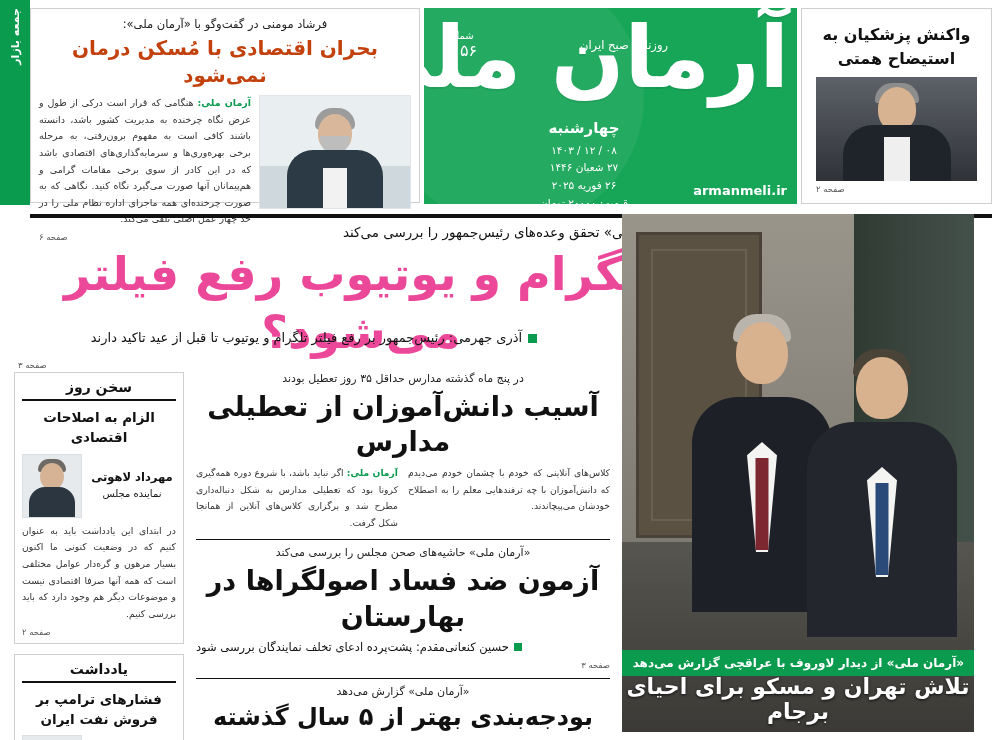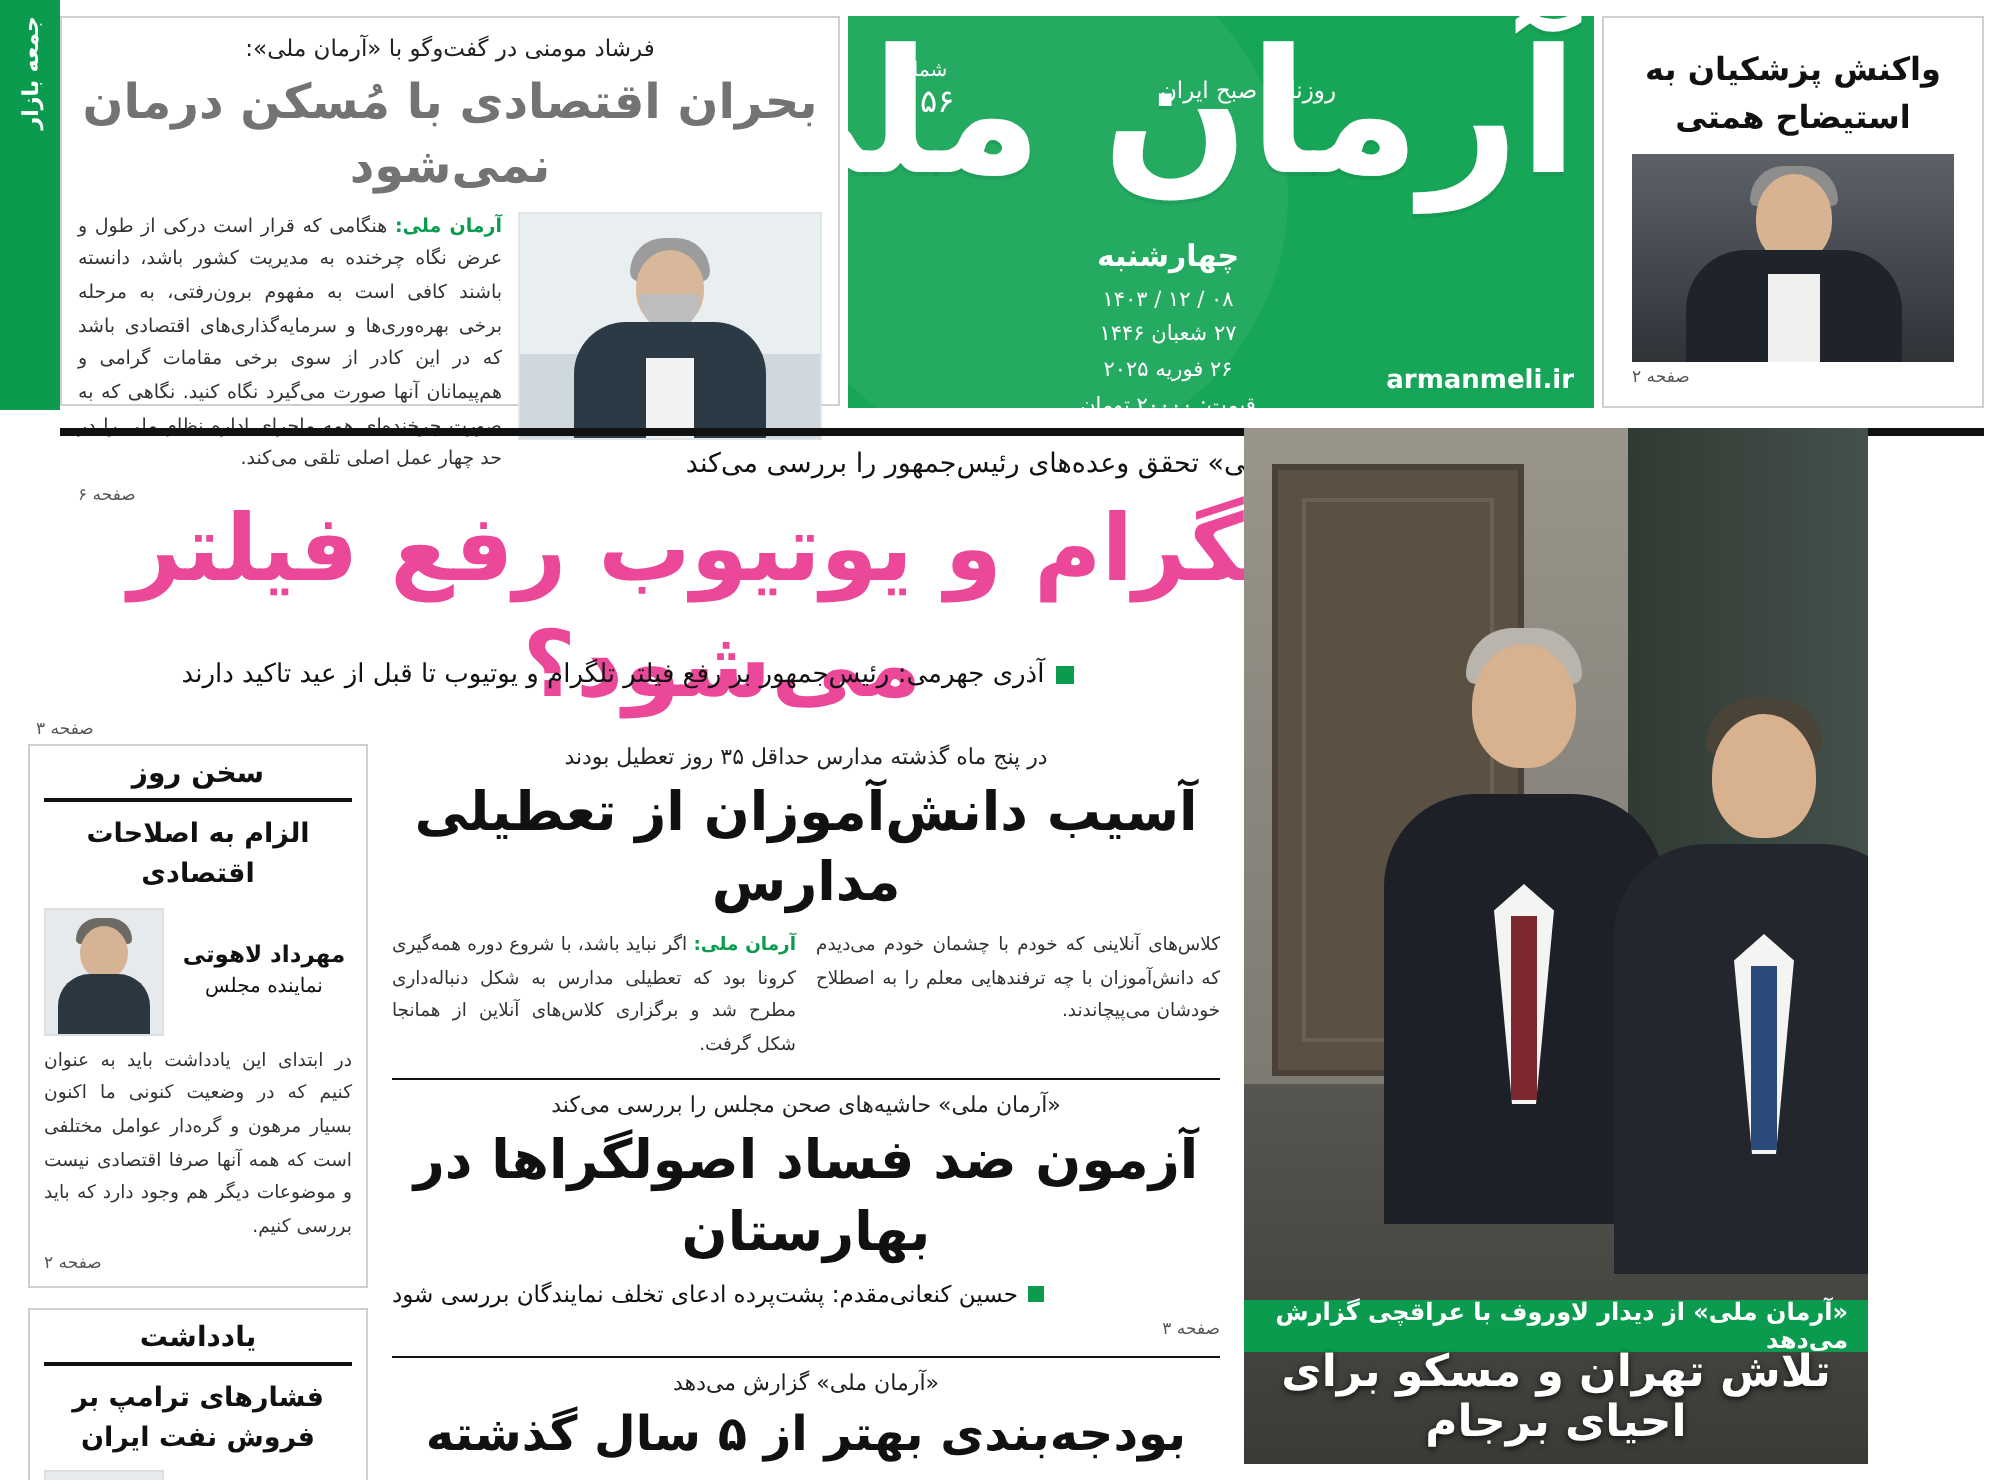--- a/index.html
+++ b/index.html
@@ -11,21 +11,21 @@
   .rule{position:absolute;background:#111;}
 
   
   #spine{left:0;top:0;width:30px;height:205px;background:#0a9b4e;color:#fff;
          display:flex;align-items:flex-start;justify-content:center;padding-top:8px;}
   #spine .vtxt{writing-mode:vertical-rl;transform:rotate(180deg);font-size:11px;letter-spacing:2px;font-weight:bold;}
 
   
   #tl{left:30px;top:8px;width:390px;height:195px;border:1px solid #cfcfcf;background:#fff;padding:6px 8px;}
   #tl .kicker{font-size:11.5px;text-align:center;color:#222;margin:2px 0 4px;}
-  #tl h2{margin:0 0 6px;font-size:24px;line-height:1.35;text-align:center;font-weight:bold;color:#737373;}
+  #tl h2{margin:0 0 6px;font-size:20px;line-height:1.35;text-align:center;font-weight:bold;color:#c2410c;}
   #tl .body{font-size:9.5px;line-height:1.75;text-align:justify;color:#333;}
   #tl .lead{color:#0a9b4e;font-weight:bold;}
   #tl .portrait{width:150px;height:112px;background:#e9eef1;border:1px solid #dfe5e8;position:relative;overflow:hidden;float:right;margin:0 0 4px 8px;}
   #tl .pgfloor{position:absolute;left:0;right:0;bottom:0;height:42px;background:#cfd8dd;}
   #tl .head{position:absolute;left:50%;top:18px;transform:translateX(-50%);width:34px;height:38px;border-radius:50% 50% 45% 45%;background:#d9b79a;}
   #tl .hair{position:absolute;left:50%;top:12px;transform:translateX(-50%);width:40px;height:22px;border-radius:20px 20px 6px 6px;background:#9c9c9c;}
   #tl .beard{position:absolute;left:50%;top:40px;transform:translateX(-50%);width:30px;height:18px;border-radius:0 0 16px 16px;background:#bdbdbd;}
   #tl .torso{position:absolute;left:50%;bottom:0;transform:translateX(-50%);width:96px;height:58px;background:#2b3a45;border-radius:26px 26px 0 0;}
   #tl .shirt{position:absolute;left:50%;bottom:0;transform:translateX(-50%);width:24px;height:40px;background:#f2f2f2;}
   #tl .pgno{text-align:left;font-size:8.5px;color:#555;margin-top:4px;}
@@ -55,21 +55,21 @@
 
   
   #leadline{left:30px;top:214px;width:962px;height:4px;background:#111;}
   #over{left:30px;top:224px;width:962px;text-align:center;font-size:13.5px;color:#111;}
   #head1{left:14px;top:246px;width:600px;text-align:center;font-size:46px;font-weight:bold;line-height:1.25;color:#ec4899;margin-left:47px;}
   #sub1{left:14px;top:330px;width:600px;text-align:center;font-size:13px;color:#111;}
   #sub1 .sq{display:inline-block;width:9px;height:9px;background:#0a9b4e;margin-left:6px;vertical-align:middle;}
   #pg3{left:18px;top:360px;font-size:8.5px;color:#555;}
 
   
-  #feat{left:622px;top:214px;width:312px;height:518px;overflow:hidden;background:#6d6f74;}
+  #feat{left:622px;top:214px;width:352px;height:518px;overflow:hidden;background:#6d6f74;}
   #feat .sky{position:absolute;inset:0;background:linear-gradient(180deg,#8f8d86 0%,#6b6a66 40%,#4a4a48 100%);}
   #feat .wall{position:absolute;left:0;top:0;width:100%;height:330px;background:linear-gradient(180deg,#9a958b,#7d7a72);}
   #feat .door{position:absolute;left:14px;top:18px;width:120px;height:300px;background:#5a5143;border:3px solid #4a4238;}
   #feat .door:after{content:"";position:absolute;left:12px;top:14px;right:12px;bottom:14px;border:2px solid #6b6152;}
   #feat .curtain{position:absolute;right:0;top:0;width:120px;height:340px;background:linear-gradient(90deg,#2f3a33,#44514a);}
   #feat .floor{position:absolute;left:0;bottom:0;width:100%;height:190px;background:linear-gradient(180deg,#57554f,#3b3a36);}
   #feat .manA{position:absolute;left:70px;bottom:120px;width:140px;height:300px;}
   #feat .manB{position:absolute;left:185px;bottom:95px;width:150px;height:290px;}
   #feat .suit{position:absolute;left:0;bottom:0;width:100%;height:215px;background:#1d2026;border-radius:46px 46px 0 0;}
   #feat .suitB{background:#23262c;}

